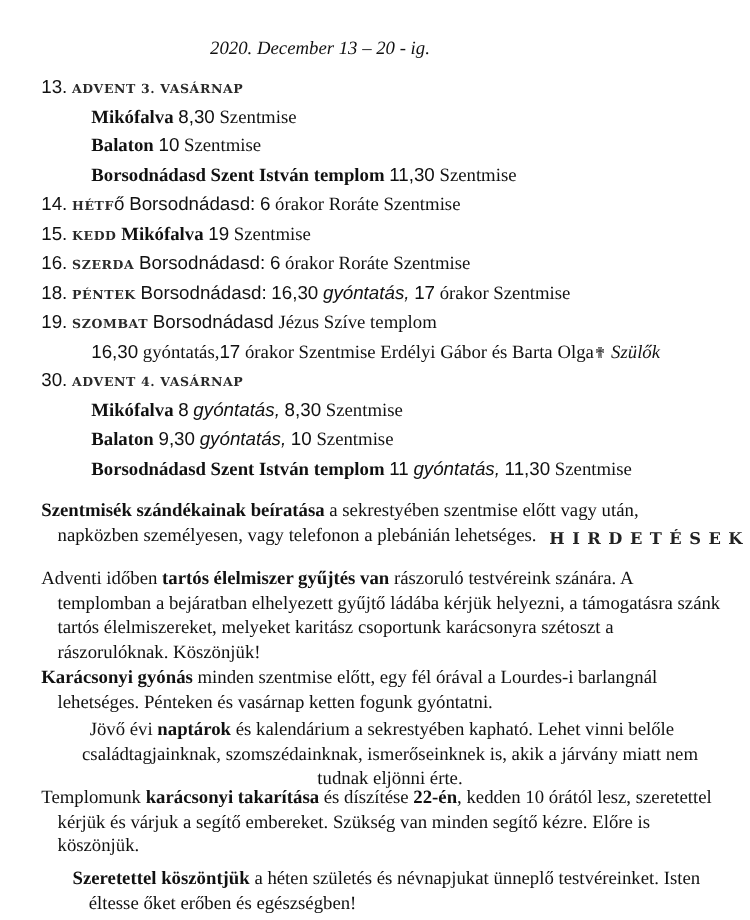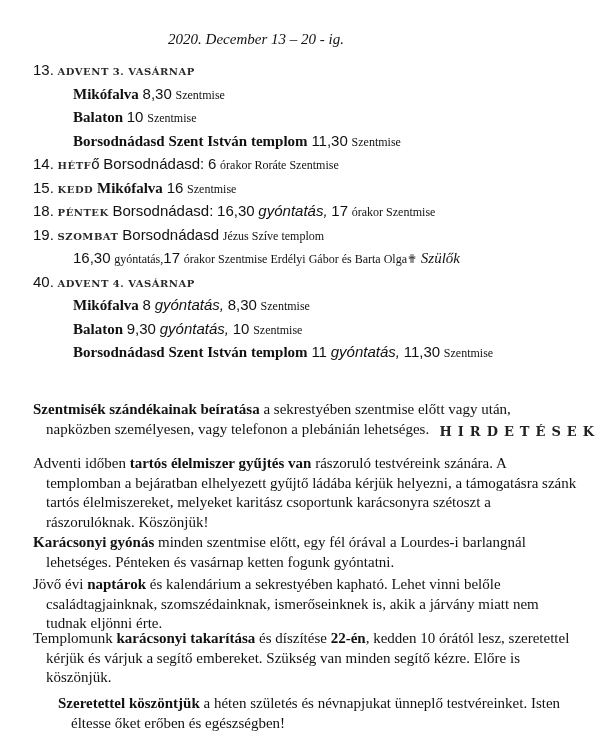--- a/index.html
+++ b/index.html
@@ -20,21 +20,21 @@
       font-family: "Liberation Serif", serif; font-size: 15px;
     }
     .line.indent { padding-left: 40px; }
     .num { font-family: "Liberation Sans", sans-serif; font-size: 15px; }
     .day {
       font-family: "DejaVu Serif", serif; font-weight: bold; font-size: 10px;
       letter-spacing: 0.5px; color: #2a2a2a;
     }
     .sans { font-family: "Liberation Sans", sans-serif; font-size: 15px; }
     .place { font-family: "Liberation Serif", serif; font-weight: bold; font-size: 15px; }
-    .serif { font-family: "Liberation Serif", serif; font-size: 12px; }
+    .serif { font-family: "Liberation Serif", serif; font-size: 15px; }
     .ital-sans { font-family: "Liberation Sans", sans-serif; font-style: italic; font-size: 15px; }
     .ital-serif { font-family: "Liberation Serif", serif; font-style: italic; font-size: 15px; }
     .cross { font-family: "DejaVu Serif", serif; font-size: 12px; color: #444; }
 
     .ann-title {
       position: absolute; top: 396px; left: 0; width: 600px; text-align: right;
       font-family: "DejaVu Serif", serif; font-weight: bold; font-size: 13px;
       letter-spacing: 6px; color: #222; margin-top: 28px;
     }
     .ann { position: absolute; left: 33px; width: 545px; font-family: "Liberation Serif", serif; font-size: 15px; line-height: 19.5px; }
@@ -75,24 +75,31 @@
       <span class="day">HÉTF</span><span class="sans">ő</span>
       <span class="sans">Borsodnádasd:</span>
       <span class="sans">6</span>
       <span class="serif">órakor Roráte Szentmise</span>
     </div>
 
     <div class="line">
       <span class="num">15.</span>
       <span class="day">KEDD</span>
       <span class="place">Mikófalva</span>
-      <span class="sans">16</span>
+      <span class="sans">19</span>
       <span class="serif">Szentmise</span>
     </div>
 
+    <div class="line">
+      <span class="num">16.</span>
+      <span class="day">SZERDA</span>
+      <span class="sans">Borsodnádasd:</span>
+      <span class="sans">6</span>
+      <span class="serif">órakor Roráte Szentmise</span>
+    </div>
 
     <div class="line">
       <span class="num">18.</span>
       <span class="day">PÉNTEK</span>
       <span class="sans">Borsodnádasd:</span>
       <span class="sans">16,30</span>
       <span class="ital-sans">gyóntatás,</span>
       <span class="sans">17</span>
       <span class="serif">órakor Szentmise</span>
     </div>
@@ -104,21 +111,21 @@
       <span class="serif">Jézus Szíve templom</span>
     </div>
     <div class="line indent">
       <span class="sans">16,30</span>
       <span class="serif">gyóntatás,</span><span class="sans">17</span>
       <span class="serif">órakor Szentmise Erdélyi Gábor és Barta Olga</span><span class="cross">✟</span>
       <span class="ital-serif">Szülők</span>
     </div>
 
     <div class="line">
-      <span class="num">40.</span>
+      <span class="num">30.</span>
       <span class="day">ADVENT 4. VASÁRNAP</span>
     </div>
     <div class="line indent">
       <span class="place">Mikófalva</span>
       <span class="sans">8</span>
       <span class="ital-sans">gyóntatás,</span>
       <span class="sans">8,30</span>
       <span class="serif">Szentmise</span>
     </div>
     <div class="line indent">
@@ -144,21 +151,21 @@
   </div>
 
   <div class="ann" style="top:533px;">
     <p><b>Karácsonyi gyónás</b><span> minden szentmise előtt, egy fél órával a Lourdes-i barlangnál lehetséges. Pénteken és vasárnap ketten fogunk gyóntatni.</span></p>
   </div>
 
   <div class="ann" style="top:454px;">
     <p><span>Adventi időben </span><b>tartós élelmiszer gyűjtés van</b><span> rászoruló testvéreink szánára. A templomban a bejáratban elhelyezett gyűjtő ládába kérjük helyezni, a támogatásra szánk tartós élelmiszereket, melyeket karitász csoportunk karácsonyra szétoszt a rászorulóknak. Köszönjük!</span></p>
   </div>
 
-  <div class="ann" style="top:575px;">
+  <div class="ann" style="top:575px;text-align:center;">
     <p><span>Jövő évi </span><b>naptárok</b><span> és kalendárium a sekrestyében kapható. Lehet vinni belőle családtagjainknak, szomszédainknak, ismerőseinknek is, akik a járvány miatt nem tudnak eljönni érte.</span></p>
   </div>
 
   <div class="ann" style="top:629px;">
     <p><span> Templomunk </span><b>karácsonyi takarítása</b><span> és díszítése </span><b>22-én</b><span>, kedden 10 órától lesz, szeretettel kérjük és várjuk a segítő embereket. Szükség van minden segítő kézre. Előre is köszönjük.</span></p>
   </div>
 
   <div class="ann" style="top:694px;margin-left:25px;">
     <p><b>Szeretettel köszöntjük</b><span> a héten születés és névnapjukat ünneplő testvéreinket. Isten éltesse őket erőben és egészségben!</span></p>
   </div>

